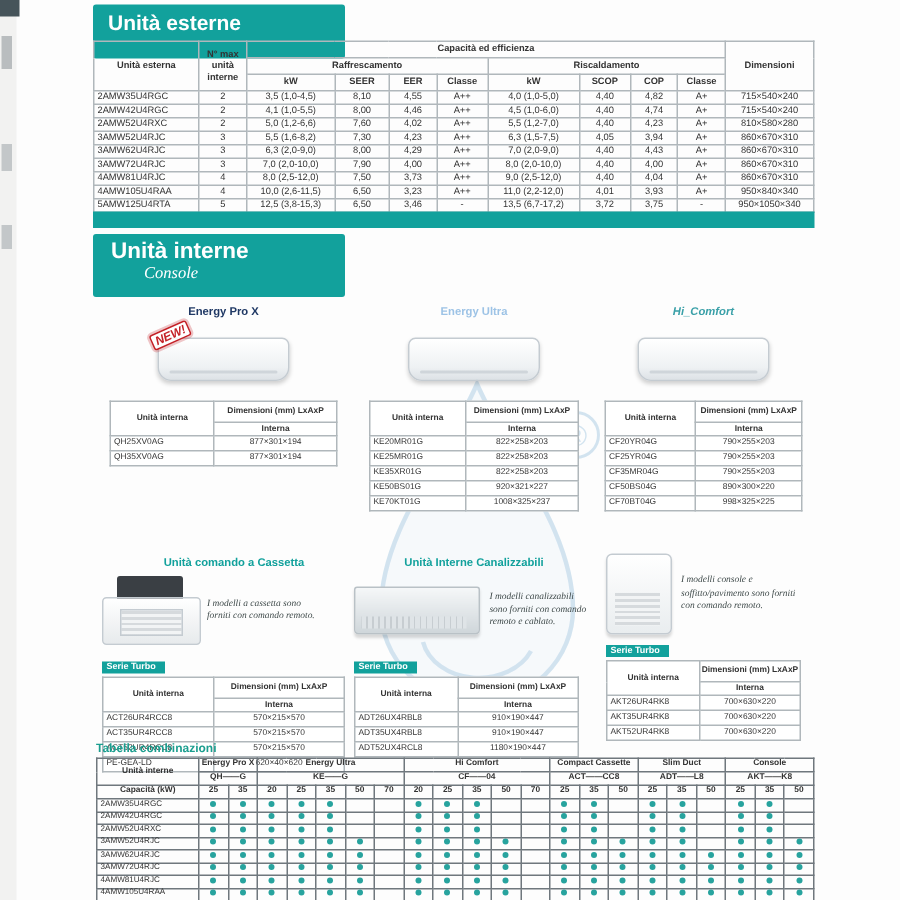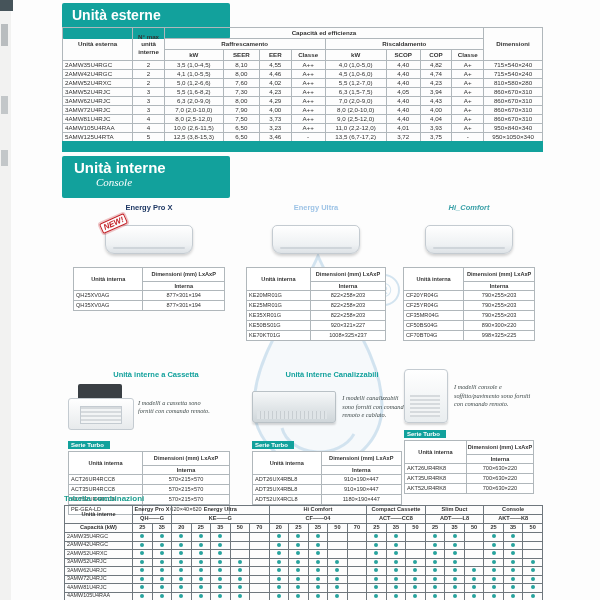--- a/index.html
+++ b/index.html
@@ -391,21 +391,21 @@
           </tr>
           <tr>
             <td>CF70BT04G</td>
             <td>998×325×225</td>
           </tr>
         </tbody>
     </table>
   </div>
 
   <div class="other-col" style="left:68px;width:176px;">
-    <div class="other-title">Unità interne a Cassetta</div>
+    <div class="other-title">Unità comando a Cassetta</div>
     <div class="other-flex">
       <div class="cassette">
         <div class="top"></div>
         <div class="panel"></div>
         <div class="g"></div>
       </div>
       <div class="desc">I modelli a cassetta sono forniti con comando remoto.</div>
     </div>
     <div class="serie">Serie Turbo</div>
     <table class="mini" style="width:162px;">
@@ -436,21 +436,21 @@
             <td>570×215×570</td>
           </tr>
           <tr>
             <td>PE-GEA-LD</td>
             <td>620×40×620</td>
           </tr>
         </tbody>
     </table>
   </div>
 
-  <div class="other-col" style="left:252px;width:160px;">
+  <div class="other-col" style="left:236px;width:160px;">
     <div class="other-title">Unità Interne Canalizzabili</div>
     <div class="other-flex">
       <div class="duct">
           <div class="front"></div>
         </div>
       <div class="desc">I modelli canalizzabili sono forniti con comando remoto e cablato.</div>
     </div>
     <div class="serie">Serie Turbo</div>
     <table class="mini" style="width:150px;">
       <colgroup>

